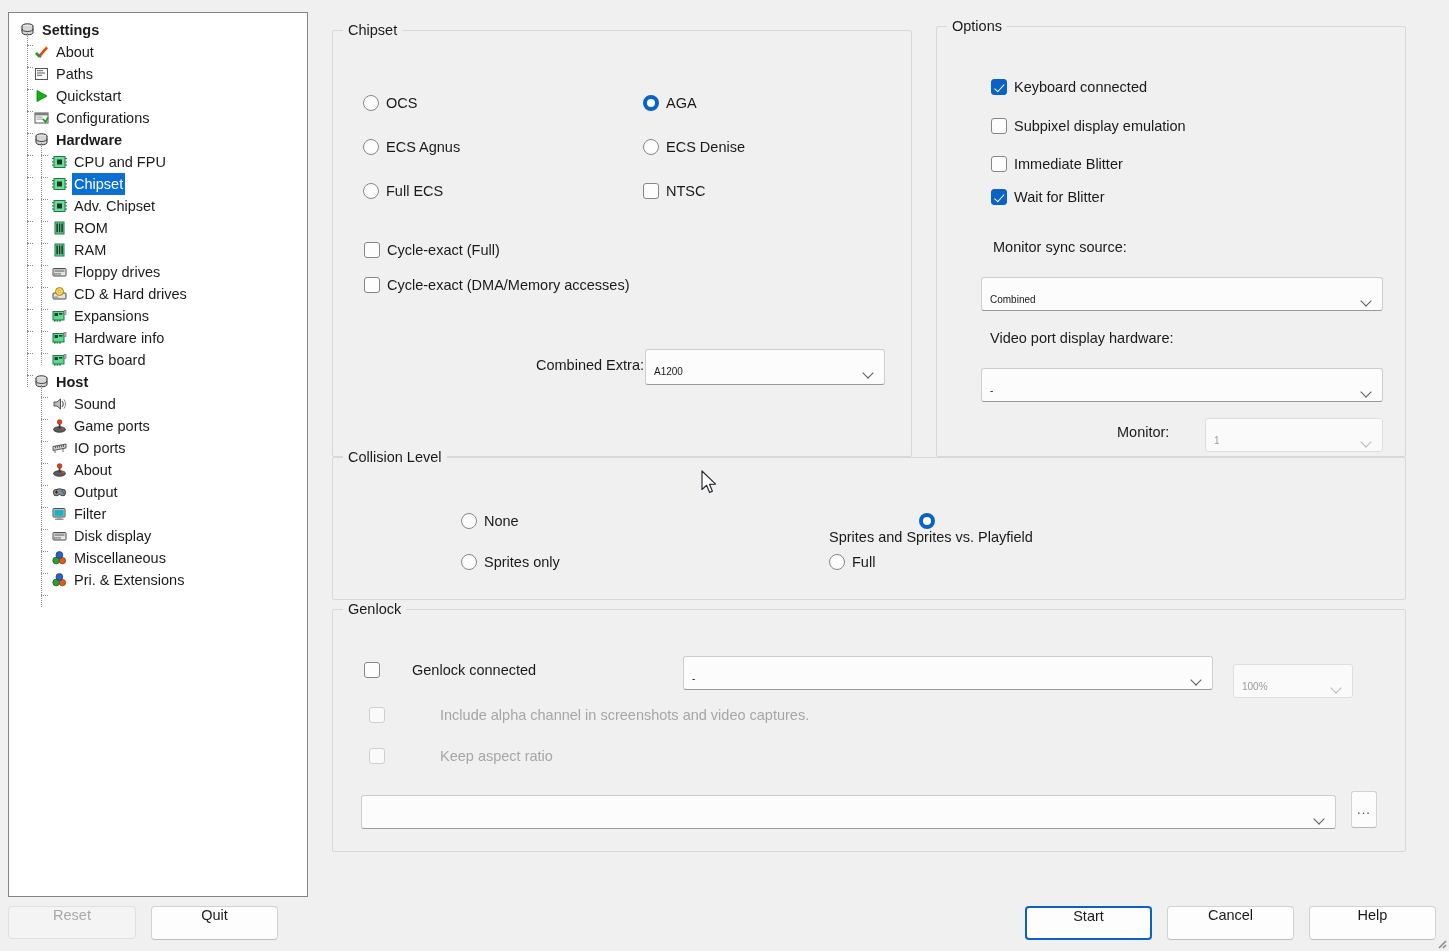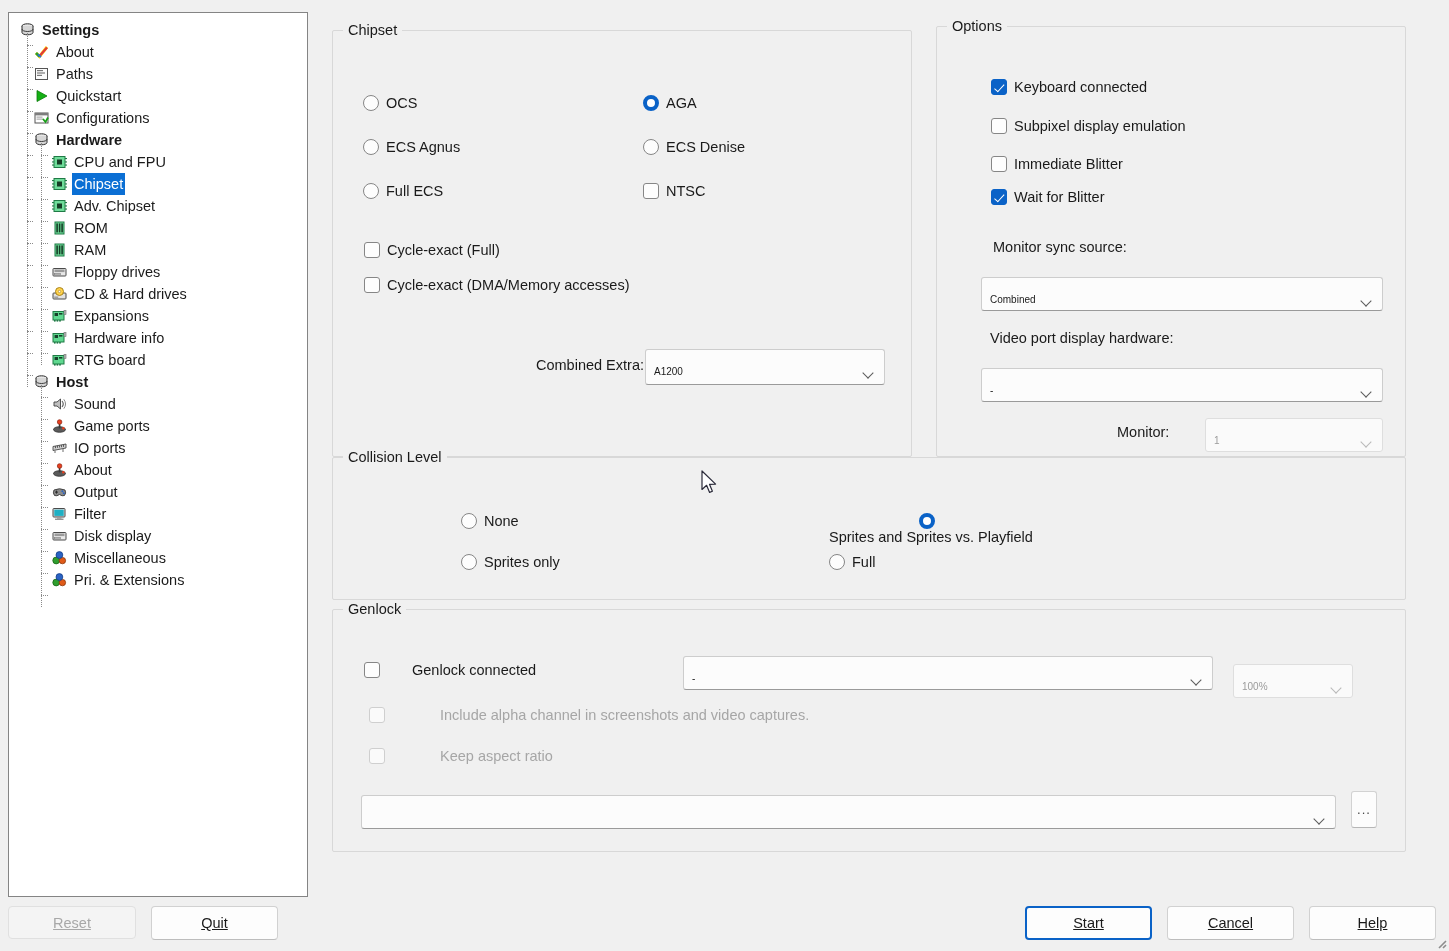--- a/index.html
+++ b/index.html
@@ -198,26 +198,24 @@
   }
 
   
   .btn {
     position: absolute;
     background: #fdfdfd;
     border: 1px solid #d1d1d1;
     border-bottom-color: #bdbdbd;
     border-radius: 4px;
     display: flex;
-    align-items: center;
     justify-content: center;
     font-size: 14.5px;
     color: #1a1a1a;
     cursor: default;
-    text-decoration: underline;
   }
   .btn.dis { background: #f4f4f4; border-color: #e0e0e0; color: #a8a8a8; }
   .btn.focus { border: 2px solid #0a62c7; }
 
   
   .cursor {
     position: absolute;
     left: 700px; top: 470px;
     width: 18px; height: 26px;
     pointer-events: none;

